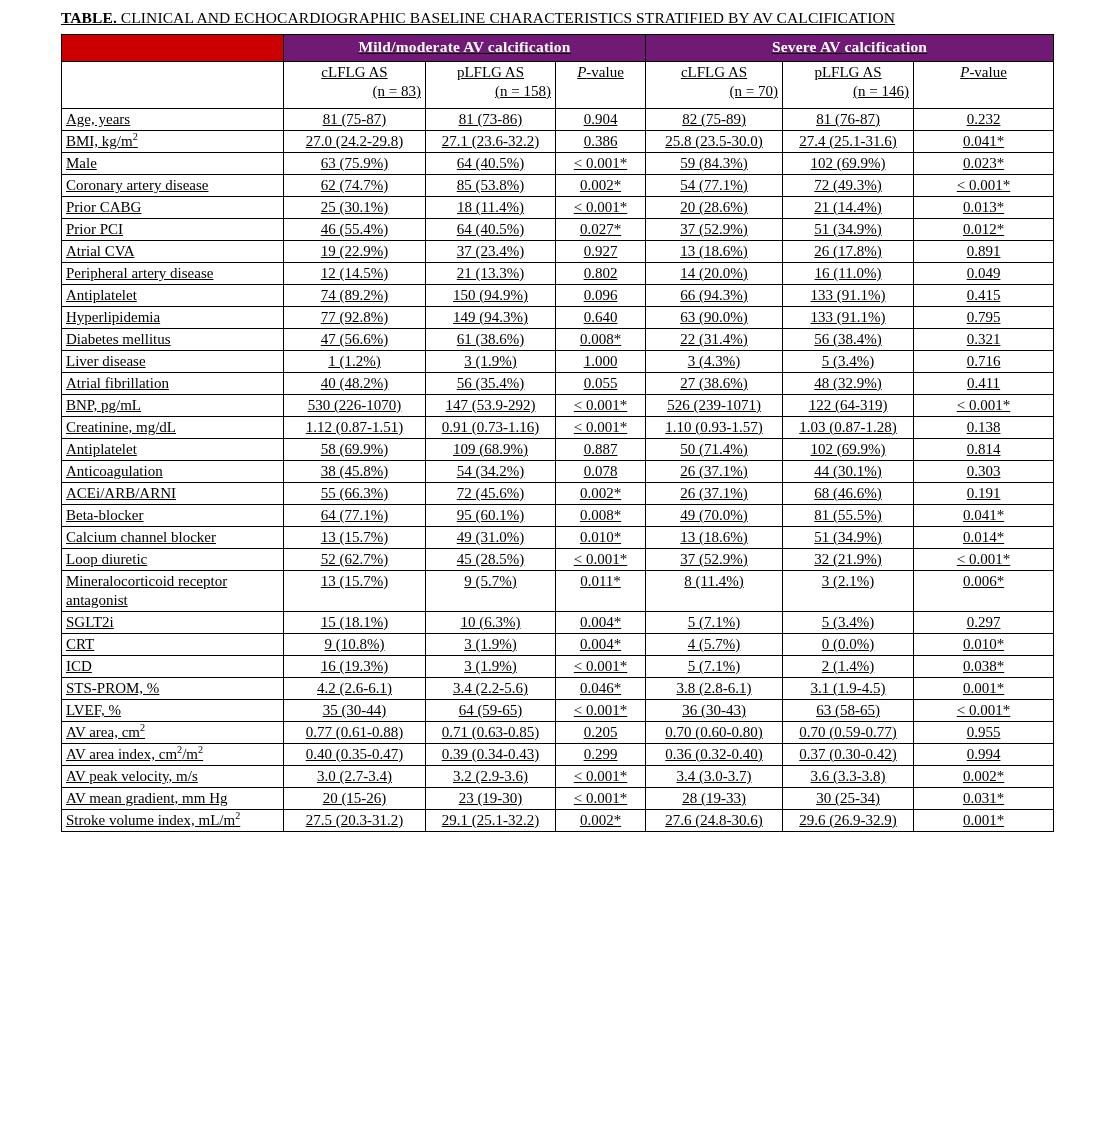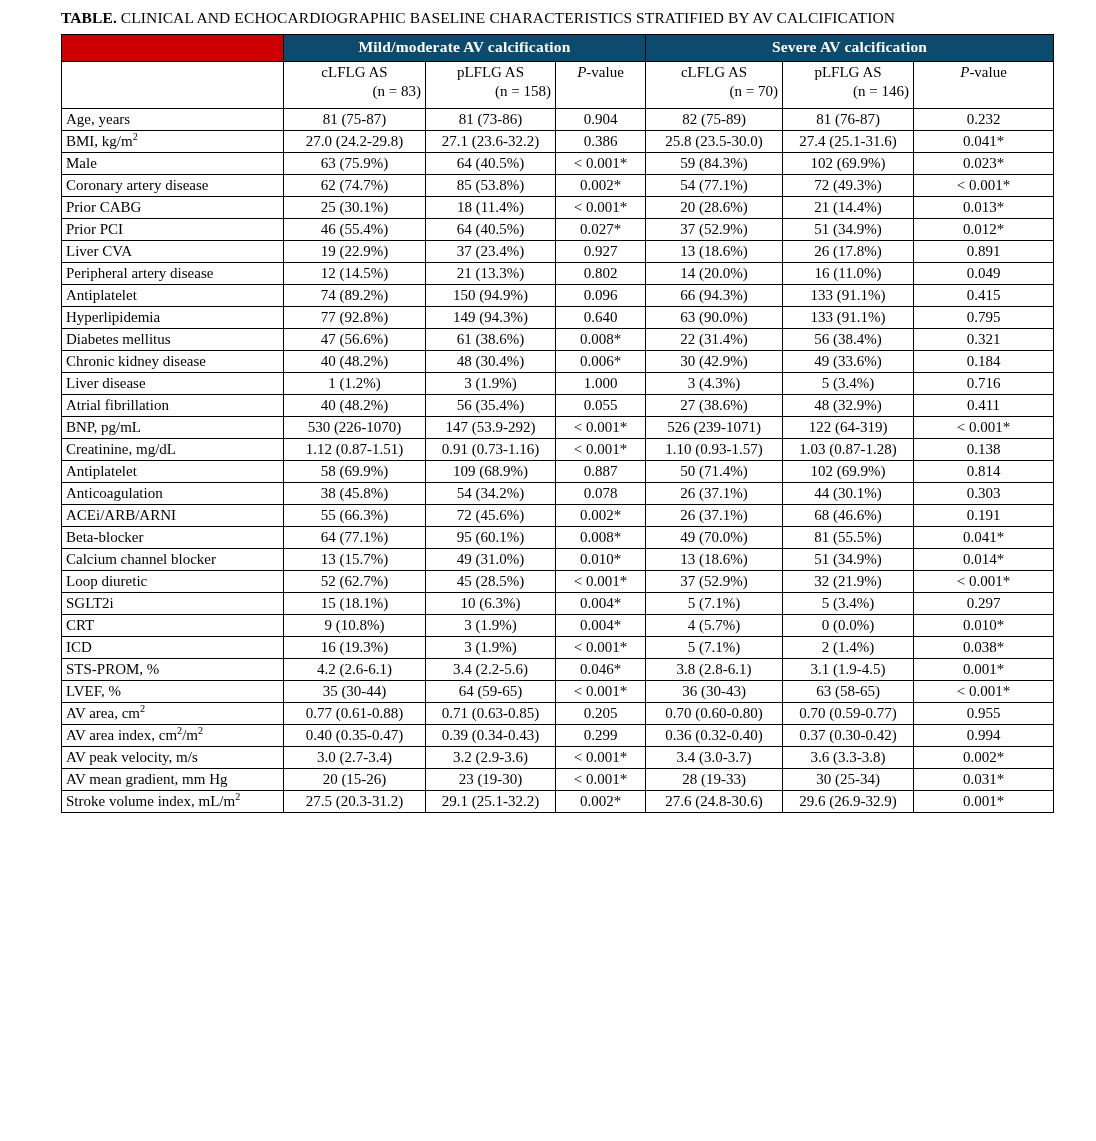--- a/index.html
+++ b/index.html
@@ -13,20 +13,21 @@
     font-family: "Liberation Serif", "DejaVu Serif", serif;
     color: #000000;
     overflow: hidden;
   }
   .page {
     position: relative;
     width: 1004px;
     height: 1141px;
     box-sizing: border-box;
     padding: 8px 23px 0 61px;
+    text-decoration: underline;
   }
   .caption {
     font-size: 15.5px;
     line-height: 20px;
     margin: 0 0 6px 0;
     letter-spacing: 0.1px;
   }
   .caption .lead {
     font-weight: bold;
   }
@@ -46,21 +47,21 @@
   
   col.c0 { width: 222px; }
   col.c1 { width: 142px; }
   col.c2 { width: 130px; }
   col.c3 { width: 90px; }
   col.c4 { width: 137px; }
   col.c5 { width: 131px; }
   col.c6 { width: 140px; }
 
   tr.group-head th {
-    background: #0c4a6e;
+    background: #701a75;
     color: #ffffff;
     font-weight: bold;
     text-align: center;
     font-size: 15.5px;
     padding: 2px 4px;
     height: 22px;
     letter-spacing: 0.2px;
   }
   tr.group-head th.blank {
     background: #CC0000;
@@ -186,21 +187,21 @@
         <tr>
           <td class="label">Prior PCI</td>
           <td class="val">46 (55.4%)</td>
           <td class="val">64 (40.5%)</td>
           <td class="val">0.027*</td>
           <td class="val">37 (52.9%)</td>
           <td class="val">51 (34.9%)</td>
           <td class="val">0.012*</td>
         </tr>
         <tr>
-          <td class="label">Liver CVA</td>
+          <td class="label">Atrial CVA</td>
           <td class="val">19 (22.9%)</td>
           <td class="val">37 (23.4%)</td>
           <td class="val">0.927</td>
           <td class="val">13 (18.6%)</td>
           <td class="val">26 (17.8%)</td>
           <td class="val">0.891</td>
         </tr>
         <tr>
           <td class="label">Peripheral artery disease</td>
           <td class="val">12 (14.5%)</td>
@@ -231,29 +232,20 @@
         <tr>
           <td class="label">Diabetes mellitus</td>
           <td class="val">47 (56.6%)</td>
           <td class="val">61 (38.6%)</td>
           <td class="val">0.008*</td>
           <td class="val">22 (31.4%)</td>
           <td class="val">56 (38.4%)</td>
           <td class="val">0.321</td>
         </tr>
         <tr>
-          <td class="label">Chronic kidney disease</td>
-          <td class="val">40 (48.2%)</td>
-          <td class="val">48 (30.4%)</td>
-          <td class="val">0.006*</td>
-          <td class="val">30 (42.9%)</td>
-          <td class="val">49 (33.6%)</td>
-          <td class="val">0.184</td>
-        </tr>
-        <tr>
           <td class="label">Liver disease</td>
           <td class="val">1 (1.2%)</td>
           <td class="val">3 (1.9%)</td>
           <td class="val">1.000</td>
           <td class="val">3 (4.3%)</td>
           <td class="val">5 (3.4%)</td>
           <td class="val">0.716</td>
         </tr>
         <tr>
           <td class="label">Atrial fibrillation</td>
@@ -330,20 +322,29 @@
         <tr>
           <td class="label">Loop diuretic</td>
           <td class="val">52 (62.7%)</td>
           <td class="val">45 (28.5%)</td>
           <td class="val">&lt; 0.001*</td>
           <td class="val">37 (52.9%)</td>
           <td class="val">32 (21.9%)</td>
           <td class="val">&lt; 0.001*</td>
         </tr>
         <tr>
+          <td class="label">Mineralocorticoid receptor antagonist</td>
+          <td class="val">13 (15.7%)</td>
+          <td class="val">9 (5.7%)</td>
+          <td class="val">0.011*</td>
+          <td class="val">8 (11.4%)</td>
+          <td class="val">3 (2.1%)</td>
+          <td class="val">0.006*</td>
+        </tr>
+        <tr>
           <td class="label">SGLT2i</td>
           <td class="val">15 (18.1%)</td>
           <td class="val">10 (6.3%)</td>
           <td class="val">0.004*</td>
           <td class="val">5 (7.1%)</td>
           <td class="val">5 (3.4%)</td>
           <td class="val">0.297</td>
         </tr>
         <tr>
           <td class="label">CRT</td>

